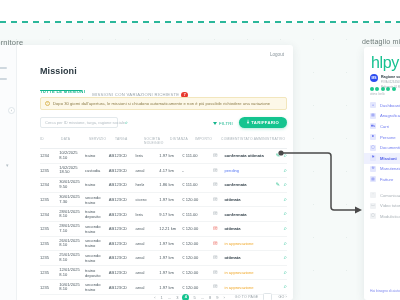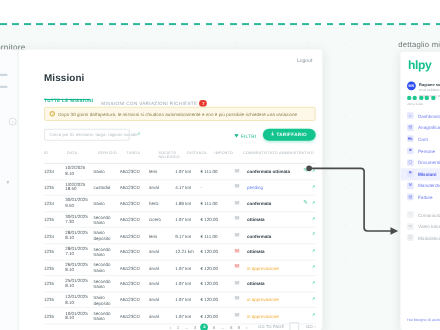--- a/index.html
+++ b/index.html
@@ -173,21 +173,21 @@
   }
   .go-btn{ margin-left:3px; font-size:3.6px; color:#8d979d; letter-spacing:.2px; }
 
   
   .detail-panel{
     position:absolute; left:364px; top:47px; width:46px; height:253px;
     background:#ffffff; border-radius:3px 0 0 3px;
     box-shadow:0 2px 10px rgba(40,60,70,.10); overflow:hidden;
   }
   .hlpy-logo{
-    position:absolute; left:7px; top:8px; font-size:11px; font-weight:bold;
+    position:absolute; left:7px; top:8px; font-size:16px; font-weight:normal;
     color:#16c190; letter-spacing:-.4px; line-height:1;
   }
   .acct{ position:absolute; left:6px; top:27px; display:flex; gap:3px; }
   .avatar{
     width:8px; height:8px; border-radius:50%; background:#2b4cf0; flex:none;
     color:#fff; font-size:3.4px; display:flex; align-items:center; justify-content:center; font-weight:bold;
   }
   .acct-lines{ display:flex; flex-direction:column; gap:1.2px; padding-top:.5px; }
   .acct-name{ font-size:3.6px; font-weight:bold; color:#2c3a42; white-space:nowrap; }
   .acct-sub{ font-size:2.8px; color:#a3acb2; white-space:nowrap; }

